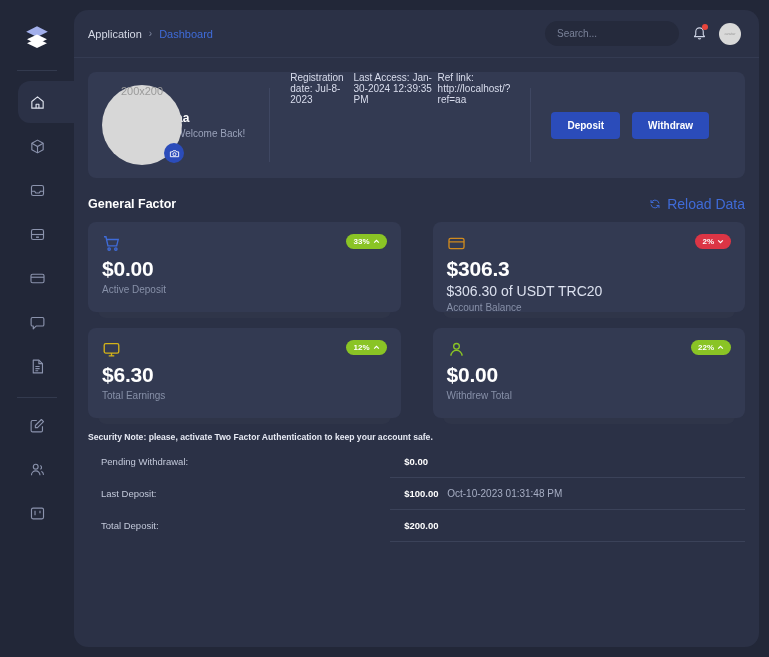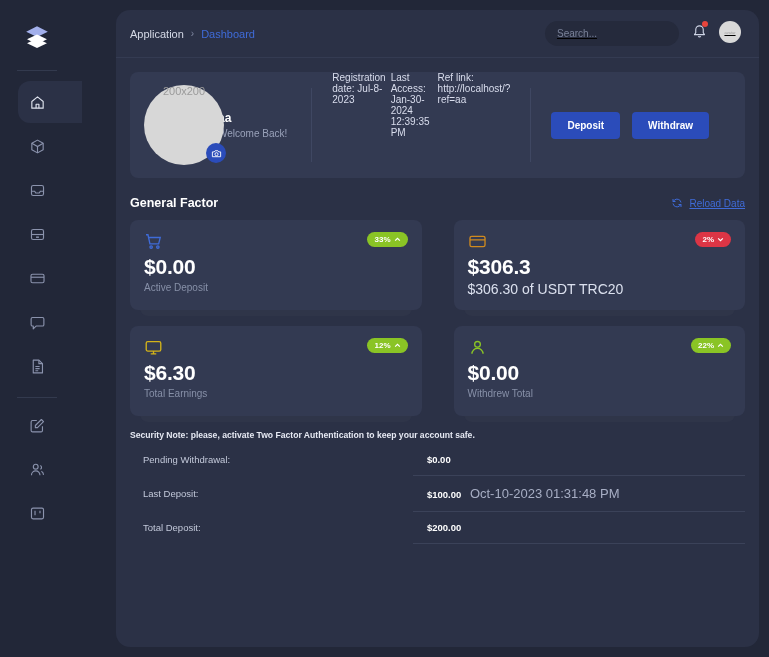--- a/index.html
+++ b/index.html
@@ -2,21 +2,21 @@
 <html><head>
 <meta charset="utf-8">
 <style>
   * { box-sizing: border-box; margin: 0; padding: 0; }
   html, body {
     width: 769px; height: 657px;
     background: #222738;
     font-family: "Liberation Sans", sans-serif;
     overflow: hidden;
   }
-  .app { position: relative; width: 769px; height: 657px; display: flex; gap: 42px; }
+  .app { position: relative; width: 769px; height: 657px; display: flex; }
 
   
   .sidebar {
     width: 74px; height: 657px;
     background: #222738;
     display: flex; flex-direction: column; align-items: center;
     flex: 0 0 74px;
     position: relative; z-index: 2;
   }
   .logo {
@@ -55,21 +55,21 @@
   
   .header {
     height: 48px; display: flex; align-items: center;
     padding: 0 18px 0 14px;
     border-bottom: 1px solid #343b52;
   }
   .breadcrumb { display: flex; align-items: center; gap: 7px; font-size: 11px; }
   .bc-root { color: #d5d9e6; }
   .bc-sep { color: #7e86a0; font-size: 10px; }
   .bc-current { color: #3f6bd8; }
-  .header-right { margin-left: auto; display: flex; gap: 10px; text-decoration: underline; }
+  .header-right { margin-left: auto; display: flex; align-items: center; gap: 10px; }
   .search-box {
     width: 134px; height: 25px; background: #252a3c;
     border-radius: 13px; display: flex; align-items: center;
     padding: 0 8px 0 12px;
   }
   .search-box input {
     flex: 1; background: transparent; border: 0; outline: none;
     color: #9aa2ba; font-size: 10px; font-family: "Liberation Sans", sans-serif;
   }
   .search-box input::placeholder { color: #7a8299; }
@@ -120,21 +120,21 @@
     font-family: "Liberation Sans", sans-serif;
   }
 
   
   .section-head {
     display: flex; align-items: center; margin: 18px 0 10px 0;
   }
   .section-title { color: #fff; font-size: 12.5px; font-weight: bold; }
   .reload {
     margin-left: auto; display: flex; align-items: center; gap: 6px;
-    color: #3f6bd8; font-size: 10px; cursor: pointer; text-decoration: underline;
+    color: #3f6bd8; font-size: 14px; cursor: pointer;
   }
 
   
   .cards { display: grid; grid-template-columns: 1fr 1fr; gap: 16px 32px; }
   .card-shell { position: relative; }
   .card-shell::after {
     content: ""; position: absolute; left: 10px; right: 10px;
     bottom: -6px; height: 12px; background: #2f3549;
     border-radius: 0 0 8px 8px; z-index: 0;
   }
@@ -155,21 +155,21 @@
   .card-sub { color: #dbe0ee; font-size: 14px; margin-top: 2px; }
   .card-label { color: #8790a8; font-size: 10px; margin-top: 3px; }
 
   
   .sec-note { color: #e6e9f3; font-size: 8.6px; font-weight: bold; margin: 14px 0 4px 0; }
   .info-table { width: 100%; border-collapse: collapse; }
   .info-table td { padding: 10px 0; font-size: 9.5px; vertical-align: middle; }
   .info-table td.lbl { color: #c3c9da; width: 46%; padding-left: 13px; }
   .info-table td.val { color: #fff; font-weight: bold; border-bottom: 1px solid #3b4259; padding-left: 14px; }
   .info-table tr:last-child td.val { border-bottom: 1px solid #3b4259; }
-  .ts { color: #a7aec4; font-weight: normal; font-size: 13px; margin-left: 6px; }
+  .ts { color: #a7aec4; font-weight: normal; font-size: 10px; margin-left: 6px; }
 </style>
 </head>
 <body>
 
 <div class="app">
 
   <aside class="sidebar">
     <div class="logo">
       <svg width="26" height="26" viewBox="0 0 24 24">
         <path d="M12 3 L22 8 L12 13 L2 8 Z" fill="#a3b0ec"></path>
@@ -368,20 +368,21 @@
               </svg>
               <span class="badge down">
                 <span>2%</span>
                 <svg width="7" height="7" viewBox="0 0 12 12" fill="none" stroke="#fff" stroke-width="2">
                     <path d="M2 4 L6 8 L10 4"></path>
                   </svg>
               </span>
             </div>
             <div class="card-value">$306.3</div>
             <div class="card-sub">$306.30 of USDT TRC20</div>
+            <div class="card-label">Account Balance</div>
           </div>
         </div>
 
         <div class="card-shell">
           <div class="card">
             <div class="card-top">
               <svg width="19" height="19" viewBox="0 0 24 24" fill="none" stroke="#d4b319" stroke-width="1.7">
                 <rect x="2.8" y="4.5" width="18.4" height="12" rx="2"></rect>
                   <path d="M12 16.5 V20 M8.5 20 H15.5"></path>
               </svg>

